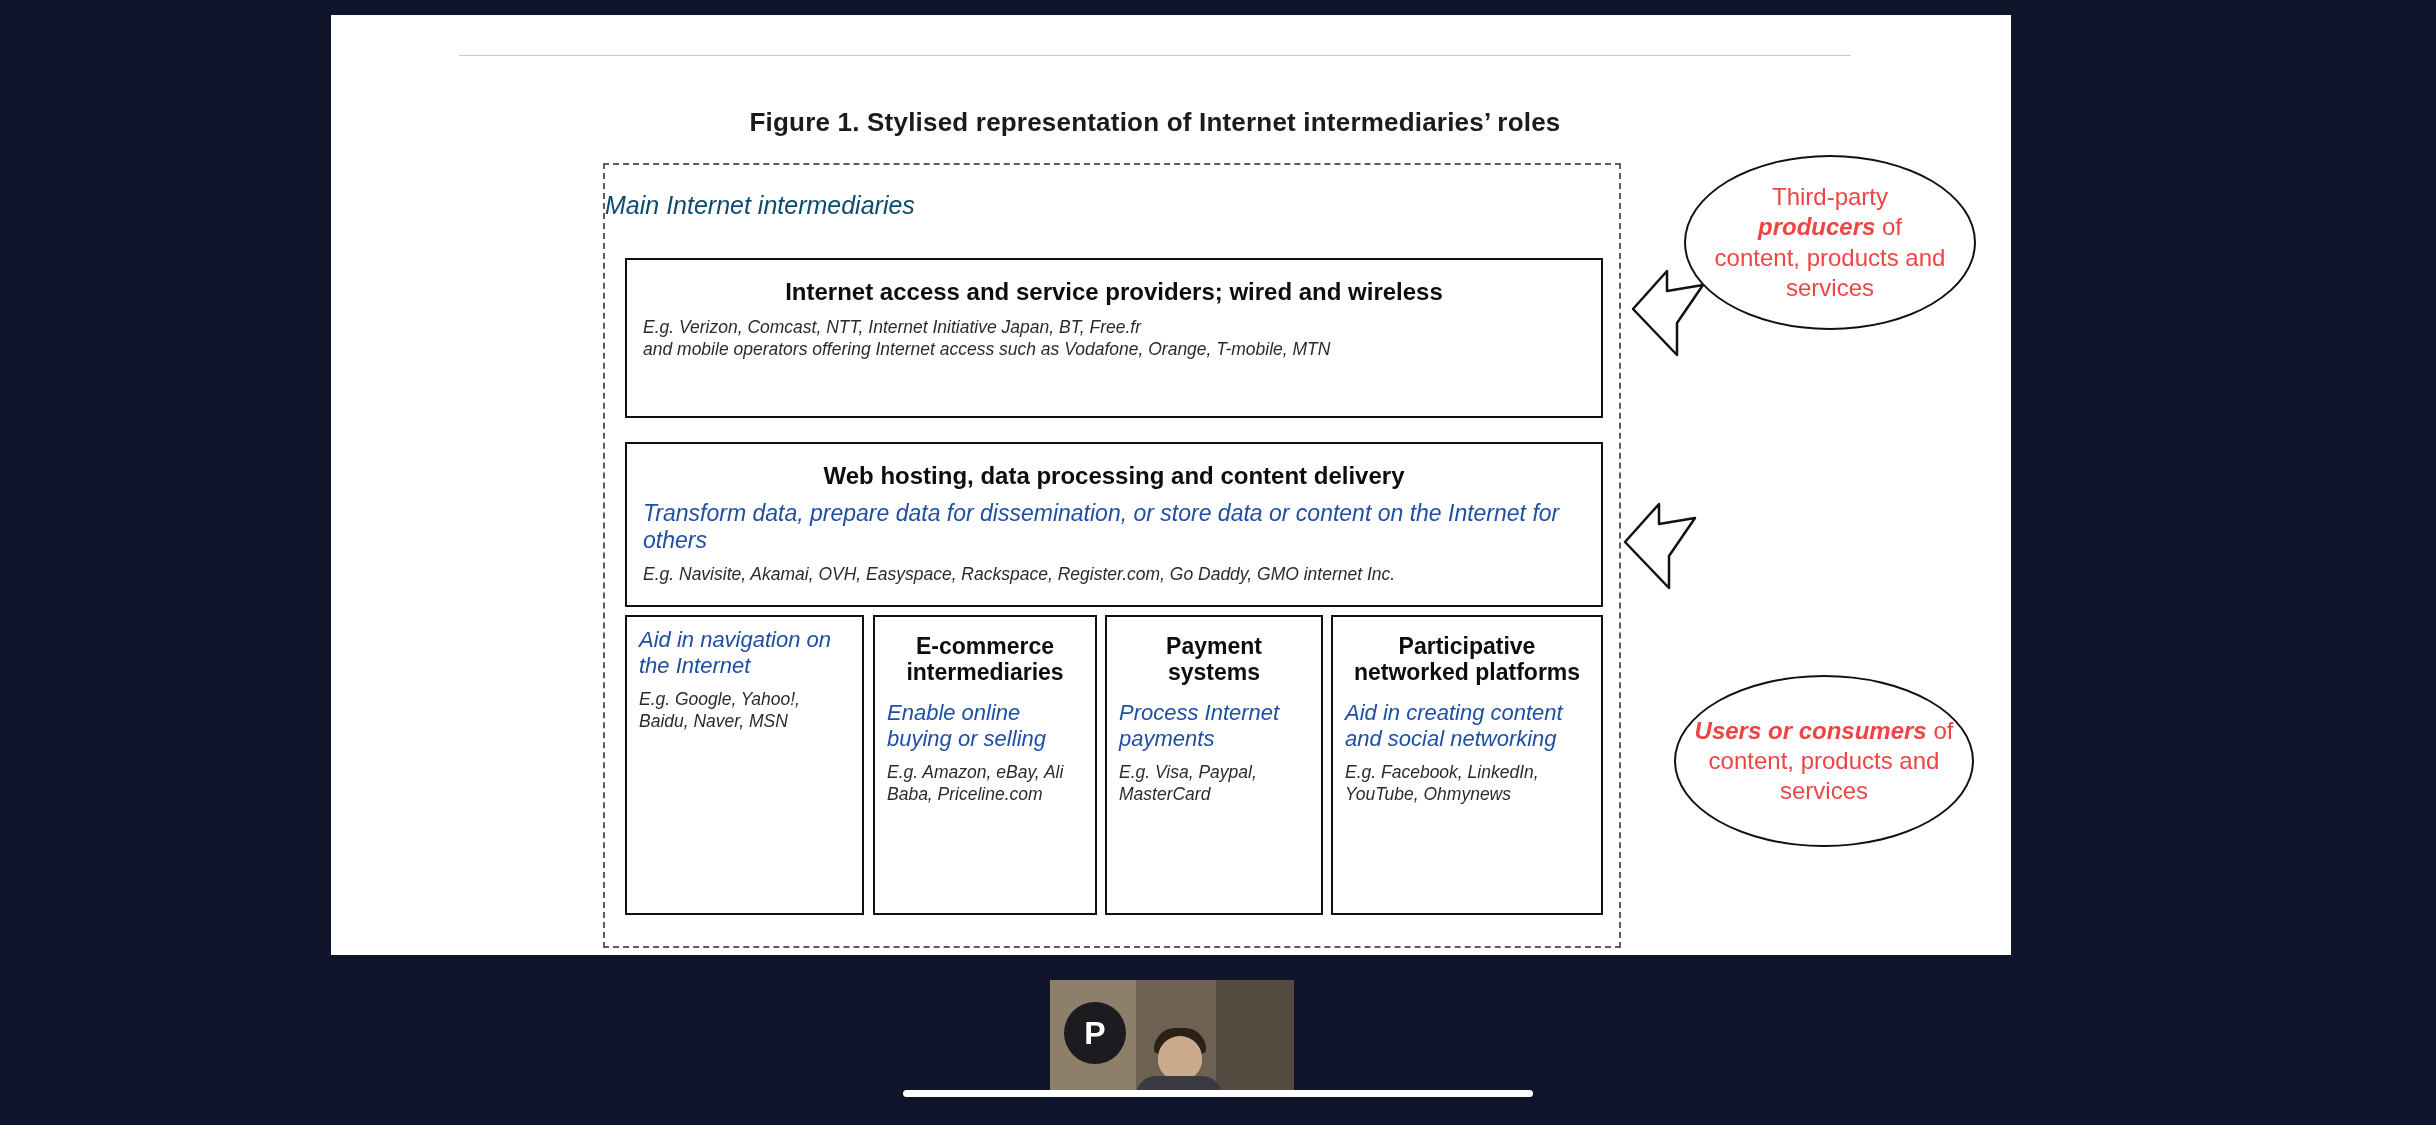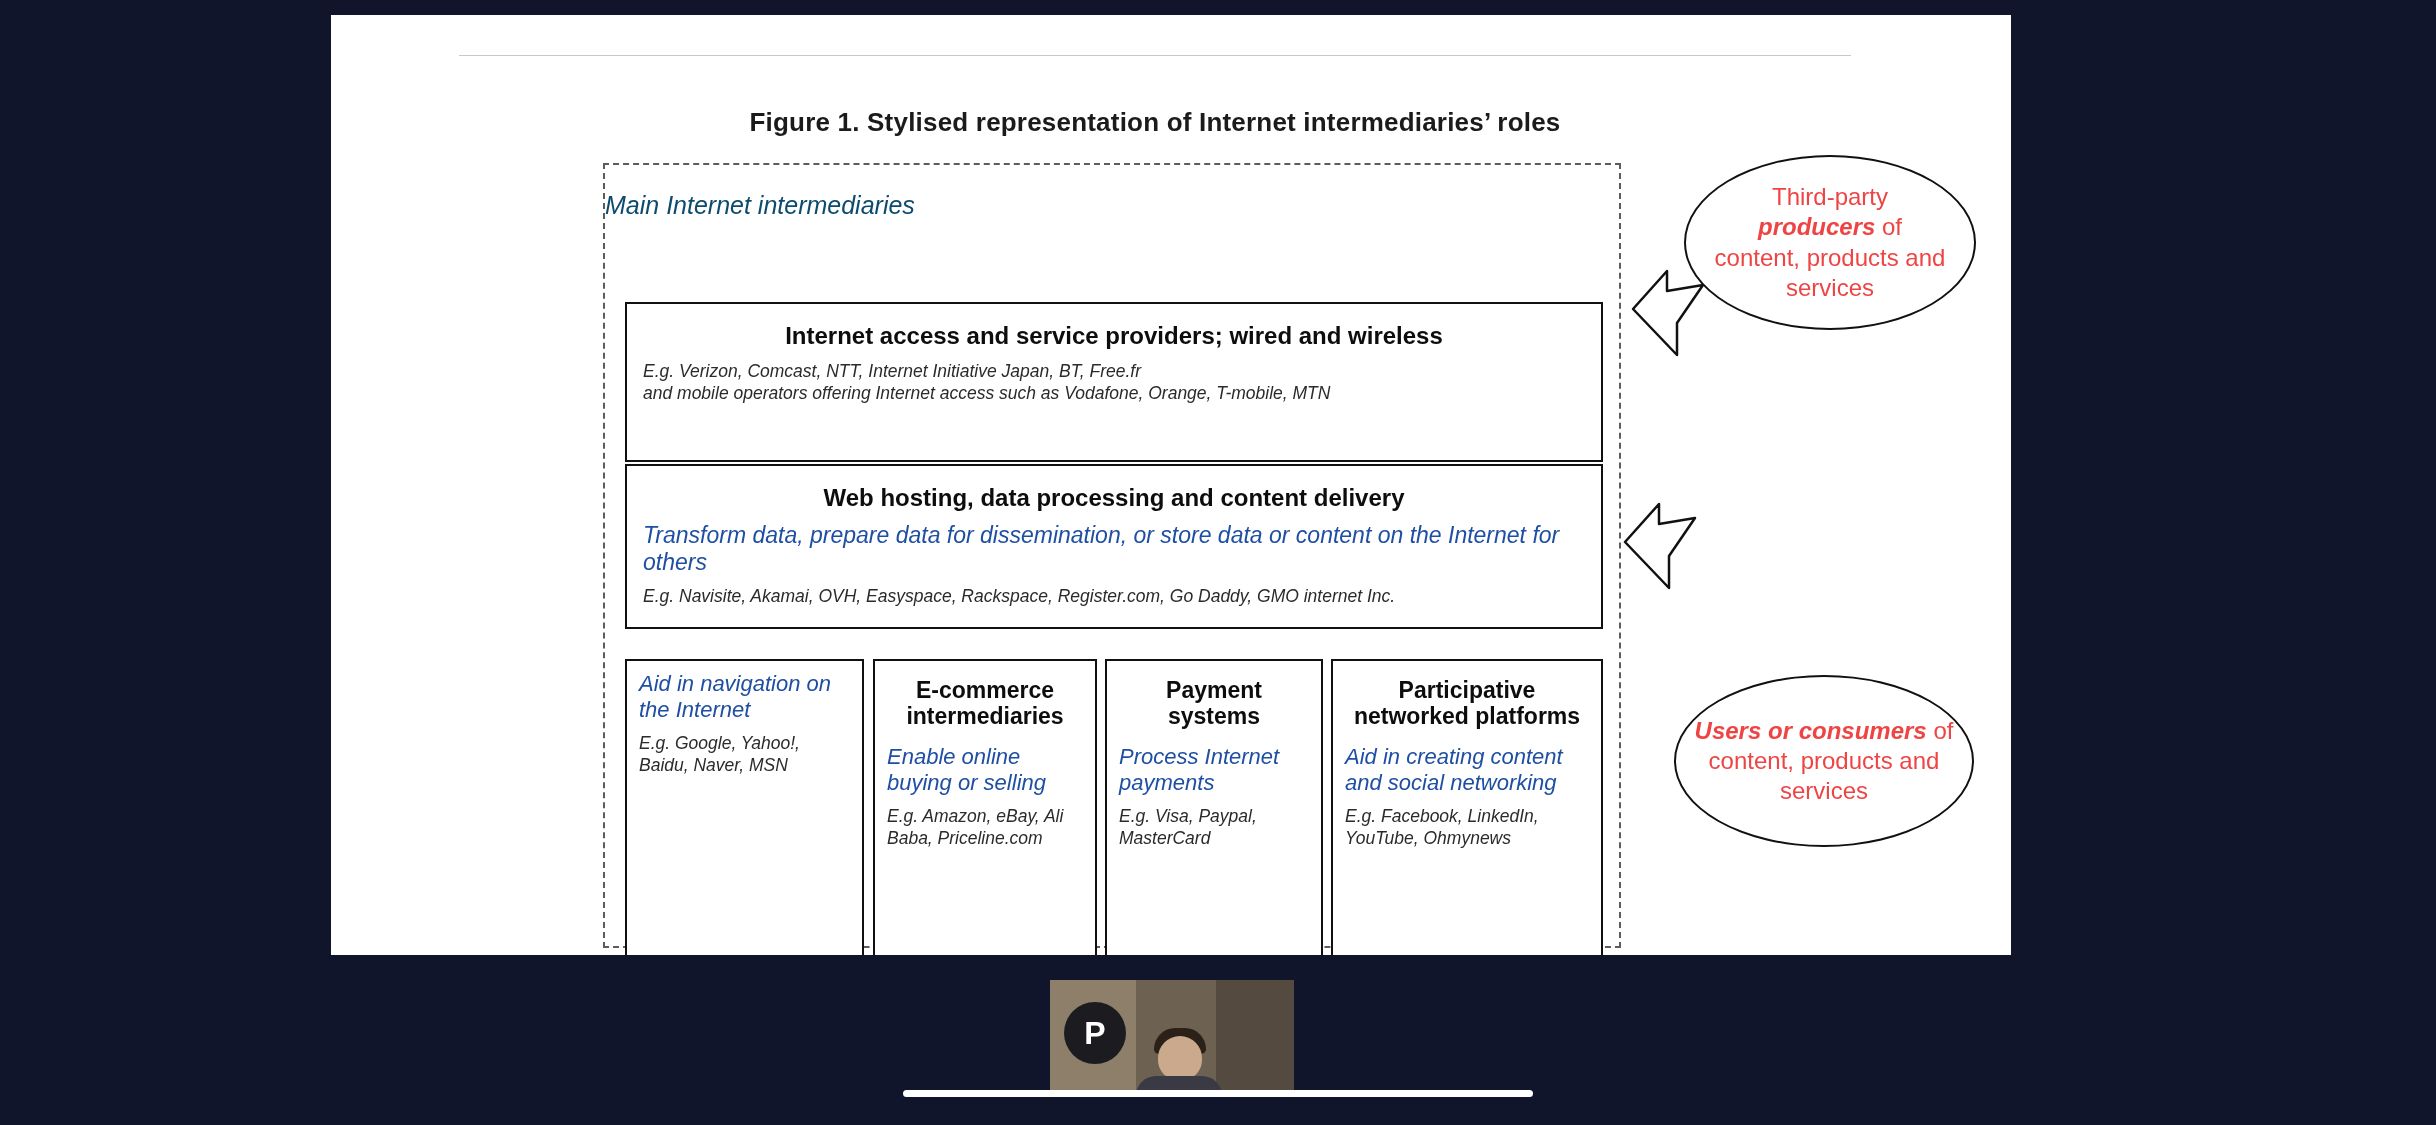--- a/index.html
+++ b/index.html
@@ -72,21 +72,20 @@
     font-style: italic;
     color: #0c4a6e;
   }
   
   .panel {
     position: absolute;
     border: 2px solid #111;
     background: #ffffff;
     box-sizing: border-box;
     padding: 10px 16px;
-    margin-top: 44px;
   }
   .panel h3 {
     margin: 4px 0 10px 0;
     font-size: 24px;
     font-weight: bold;
     text-align: center;
     color: #0d0d0d;
     line-height: 1.15;
   }
   .panel .desc {
@@ -100,21 +99,21 @@
     font-size: 17.5px;
     font-style: italic;
     color: #2b2b2b;
     line-height: 1.28;
   }
   
   #panel-access { left: 20px; top: 93px; width: 978px; height: 160px; }
   #panel-access h3 { margin-top: 8px; }
   #panel-access .desc { margin-bottom: 6px; }
 
-  #panel-hosting { left: 20px; top: 255px; width: 978px; height: 165px; }
+  #panel-hosting { left: 20px; top: 277px; width: 978px; height: 165px; }
   #panel-hosting h3 { margin-top: 8px; }
 
   .col-panel { top: 450px; height: 300px; padding: 10px 12px; }
   .col-panel h3 { font-size: 23px; margin: 6px 0 14px 0; }
   .col-panel .desc { font-size: 22px; }
   .col-panel .eg { font-size: 17.5px; }
 
   #panel-search { left: 20px; width: 239px; }
   #panel-ecom   { left: 268px; width: 224px; }
   #panel-pay    { left: 500px; width: 218px; }

